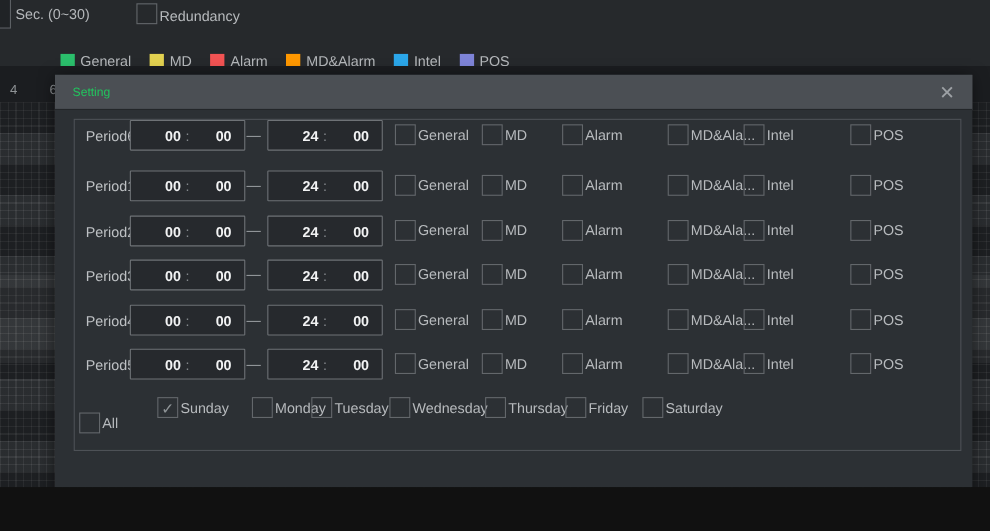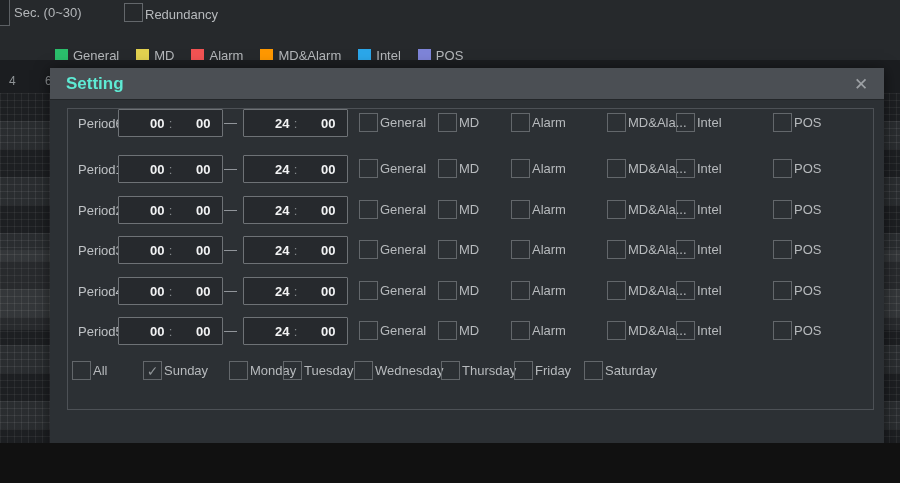--- a/index.html
+++ b/index.html
@@ -40,21 +40,21 @@
   
   .dialog {
     position:absolute; left:50px; top:68px; width:834px; height:402px;
     background:#2c3034; box-shadow:0 2px 14px rgba(0,0,0,0.55);
   }
   .titlebar {
     position:relative; height:32px; background:#4b4f54;
     display:flex; align-items:center; padding:0 16px;
     border-bottom:1px solid #232629;
   }
-  .title { font-weight:bold; color:#5eead4; font-size:17px; }
+  .title { font-weight:normal; color:#22c55e; font-size:11px; }
   .close-btn {
     position:absolute; right:12px; top:5px; width:22px; height:22px;
     display:flex; align-items:center; justify-content:center;
     color:#9da1a5; font-size:17px; cursor:pointer;
   }
   .dialog-body { position:relative; width:100%; height:370px; }
   .groupbox {
     position:absolute; left:17px; top:8px; width:807px; height:302px;
     border:1px solid #4d5156;
   }
@@ -84,21 +84,21 @@
     display:flex; align-items:center; justify-content:center; flex:0 0 19px;
   }
   .cb-box .checkmark { visibility:hidden; color:#8f9497; font-size:14px; line-height:1; }
   .checked .cb-box .checkmark { visibility:visible; }
   .cb-label { margin-left:2px; margin-top:2px; color:#b7babd; white-space:nowrap; }
   .cb.c0 { left:291px; } .cb.c1 { left:370px; } .cb.c2 { left:443px; }
   .cb.c3 { left:539px; } .cb.c4 { left:608px; } .cb.c5 { left:705px; }
   
   .days-row { position:absolute; left:0; top:252px; width:100%; height:22px; }
   .day-item { position:absolute; top:0; display:flex; align-items:flex-start; cursor:pointer; }
-  .day-item:nth-of-type(1){ left:4px; }
+  .day-item:nth-of-type(1){ left:4px;margin-top:14px; }
   .day-item:nth-of-type(2){ left:75px; }
   .day-item:nth-of-type(3){ left:161px; }
   .day-item:nth-of-type(4){ left:215px; }
   .day-item:nth-of-type(5){ left:286px; }
   .day-item:nth-of-type(6){ left:373px; }
   .day-item:nth-of-type(7){ left:446px; }
   .day-item:nth-of-type(8){ left:516px; }
   
   .btn {
     position:absolute; top:361px; height:27px; font-size:13px;

